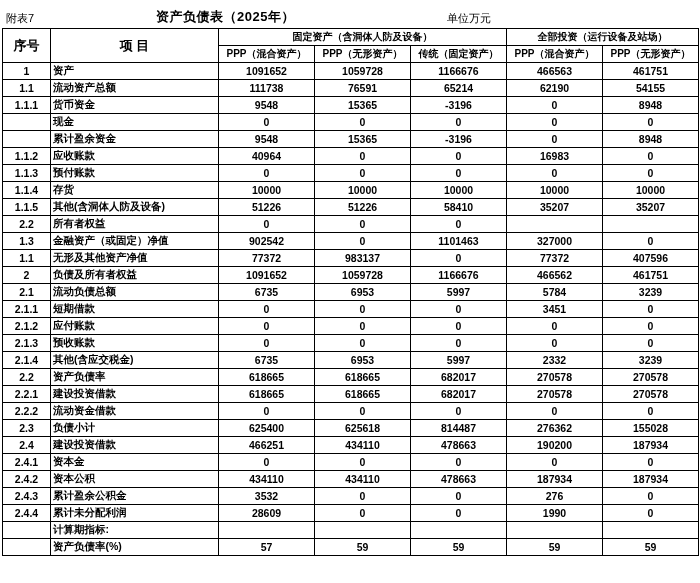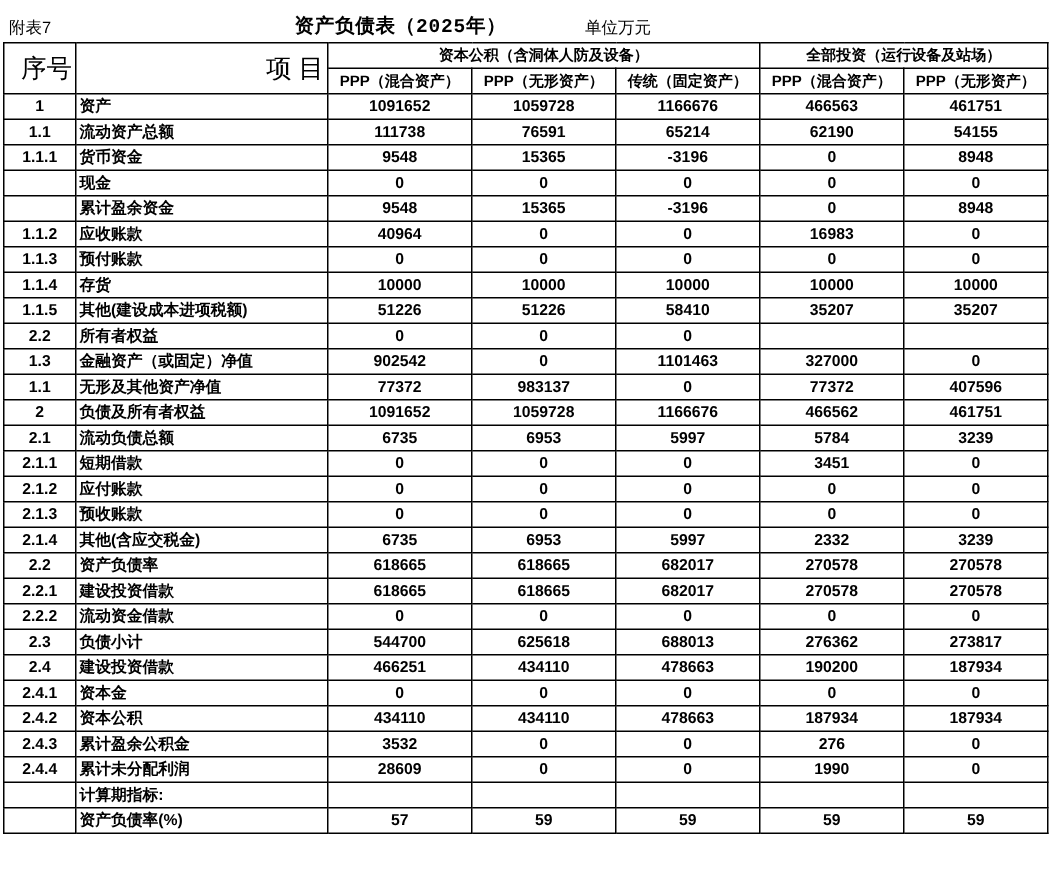--- a/index.html
+++ b/index.html
@@ -29,52 +29,50 @@
     padding: 0 4px 2px 4px;
     box-sizing: border-box;
   }
   .topbar .left {
     width: 150px;
     text-align: left;
     font-size: 11px;
   }
   .topbar .center {
     flex: 1;
-    text-align: center;
     font-size: 13px;
     font-weight: bold;
     letter-spacing: 0.5px;
-    font-family: Liberation Mono, monospace;
   }
   .topbar .right {
     width: 170px;
-    text-align: left;
+    text-align: center;
     font-size: 11px;
     padding-left: 12px;
     box-sizing: border-box;
   }
   table.main {
     border-collapse: collapse;
     width: 696px;
     margin: 0 auto;
     table-layout: fixed;
     font-size: 10.5px;
   }
   table.main th, table.main td {
     border: 1px solid #000;
     padding: 1px 2px;
     height: 17px;
     box-sizing: border-box;
     overflow: hidden;
     white-space: nowrap;
   }
   th.hdr {
-    font-weight: normal;
-    text-align: right;
-    font-size: 17px;
+    font-weight: bold;
+    text-align: center;
+    font-size: 13px;
   }
   th.hdr-sub {
     font-weight: bold;
     text-align: center;
     font-size: 10px;
   }
   .col-no {
     width: 48px;
     text-align: center;
     font-weight: bold;
@@ -114,21 +112,21 @@
       <col style="width:96px">
       <col style="width:96px">
       <col style="width:96px">
       <col style="width:96px">
       <col style="width:96px">
     </colgroup>
     <thead>
       <tr class="hdr-row1">
         <th class="hdr" rowspan="2">序号</th>
         <th class="hdr" rowspan="2">项        目</th>
-        <th class="hdr-sub" colspan="3">资本公积（含洞体人防及设备）</th>
+        <th class="hdr-sub" colspan="3">固定资产（含洞体人防及设备）</th>
         <th class="hdr-sub" colspan="2">全部投资（运行设备及站场）</th>
       </tr>
       <tr class="hdr-row2">
         <th class="hdr-sub">PPP（混合资产）</th>
         <th class="hdr-sub">PPP（无形资产）</th>
         <th class="hdr-sub">传统（固定资产）</th>
         <th class="hdr-sub">PPP（混合资产）</th>
         <th class="hdr-sub">PPP（无形资产）</th>
       </tr>
     </thead>
@@ -200,21 +198,21 @@
           <td class="col-no no-cell">1.1.4</td>
           <td class="col-item item-ind0">存货</td>
           <td class="col-val">10000</td>
           <td class="col-val">10000</td>
           <td class="col-val">10000</td>
           <td class="col-val">10000</td>
           <td class="col-val">10000</td>
         </tr>
         <tr>
           <td class="col-no no-cell">1.1.5</td>
-          <td class="col-item item-ind0">其他(建设成本进项税额)</td>
+          <td class="col-item item-ind0">其他(含洞体人防及设备)</td>
           <td class="col-val">51226</td>
           <td class="col-val">51226</td>
           <td class="col-val">58410</td>
           <td class="col-val">35207</td>
           <td class="col-val">35207</td>
         </tr>
         <tr>
           <td class="col-no no-cell">2.2</td>
           <td class="col-item item-ind0">所有者权益</td>
           <td class="col-val">0</td>
@@ -318,25 +316,25 @@
           <td class="col-item item-ind0">流动资金借款</td>
           <td class="col-val">0</td>
           <td class="col-val">0</td>
           <td class="col-val">0</td>
           <td class="col-val">0</td>
           <td class="col-val">0</td>
         </tr>
         <tr>
           <td class="col-no no-cell">2.3</td>
           <td class="col-item item-ind0">负债小计</td>
-          <td class="col-val">544700</td>
+          <td class="col-val">625400</td>
           <td class="col-val">625618</td>
-          <td class="col-val">688013</td>
+          <td class="col-val">814487</td>
           <td class="col-val">276362</td>
-          <td class="col-val">273817</td>
+          <td class="col-val">155028</td>
         </tr>
         <tr>
           <td class="col-no no-cell">2.4</td>
           <td class="col-item item-ind0">建设投资借款</td>
           <td class="col-val">466251</td>
           <td class="col-val">434110</td>
           <td class="col-val">478663</td>
           <td class="col-val">190200</td>
           <td class="col-val">187934</td>
         </tr>

